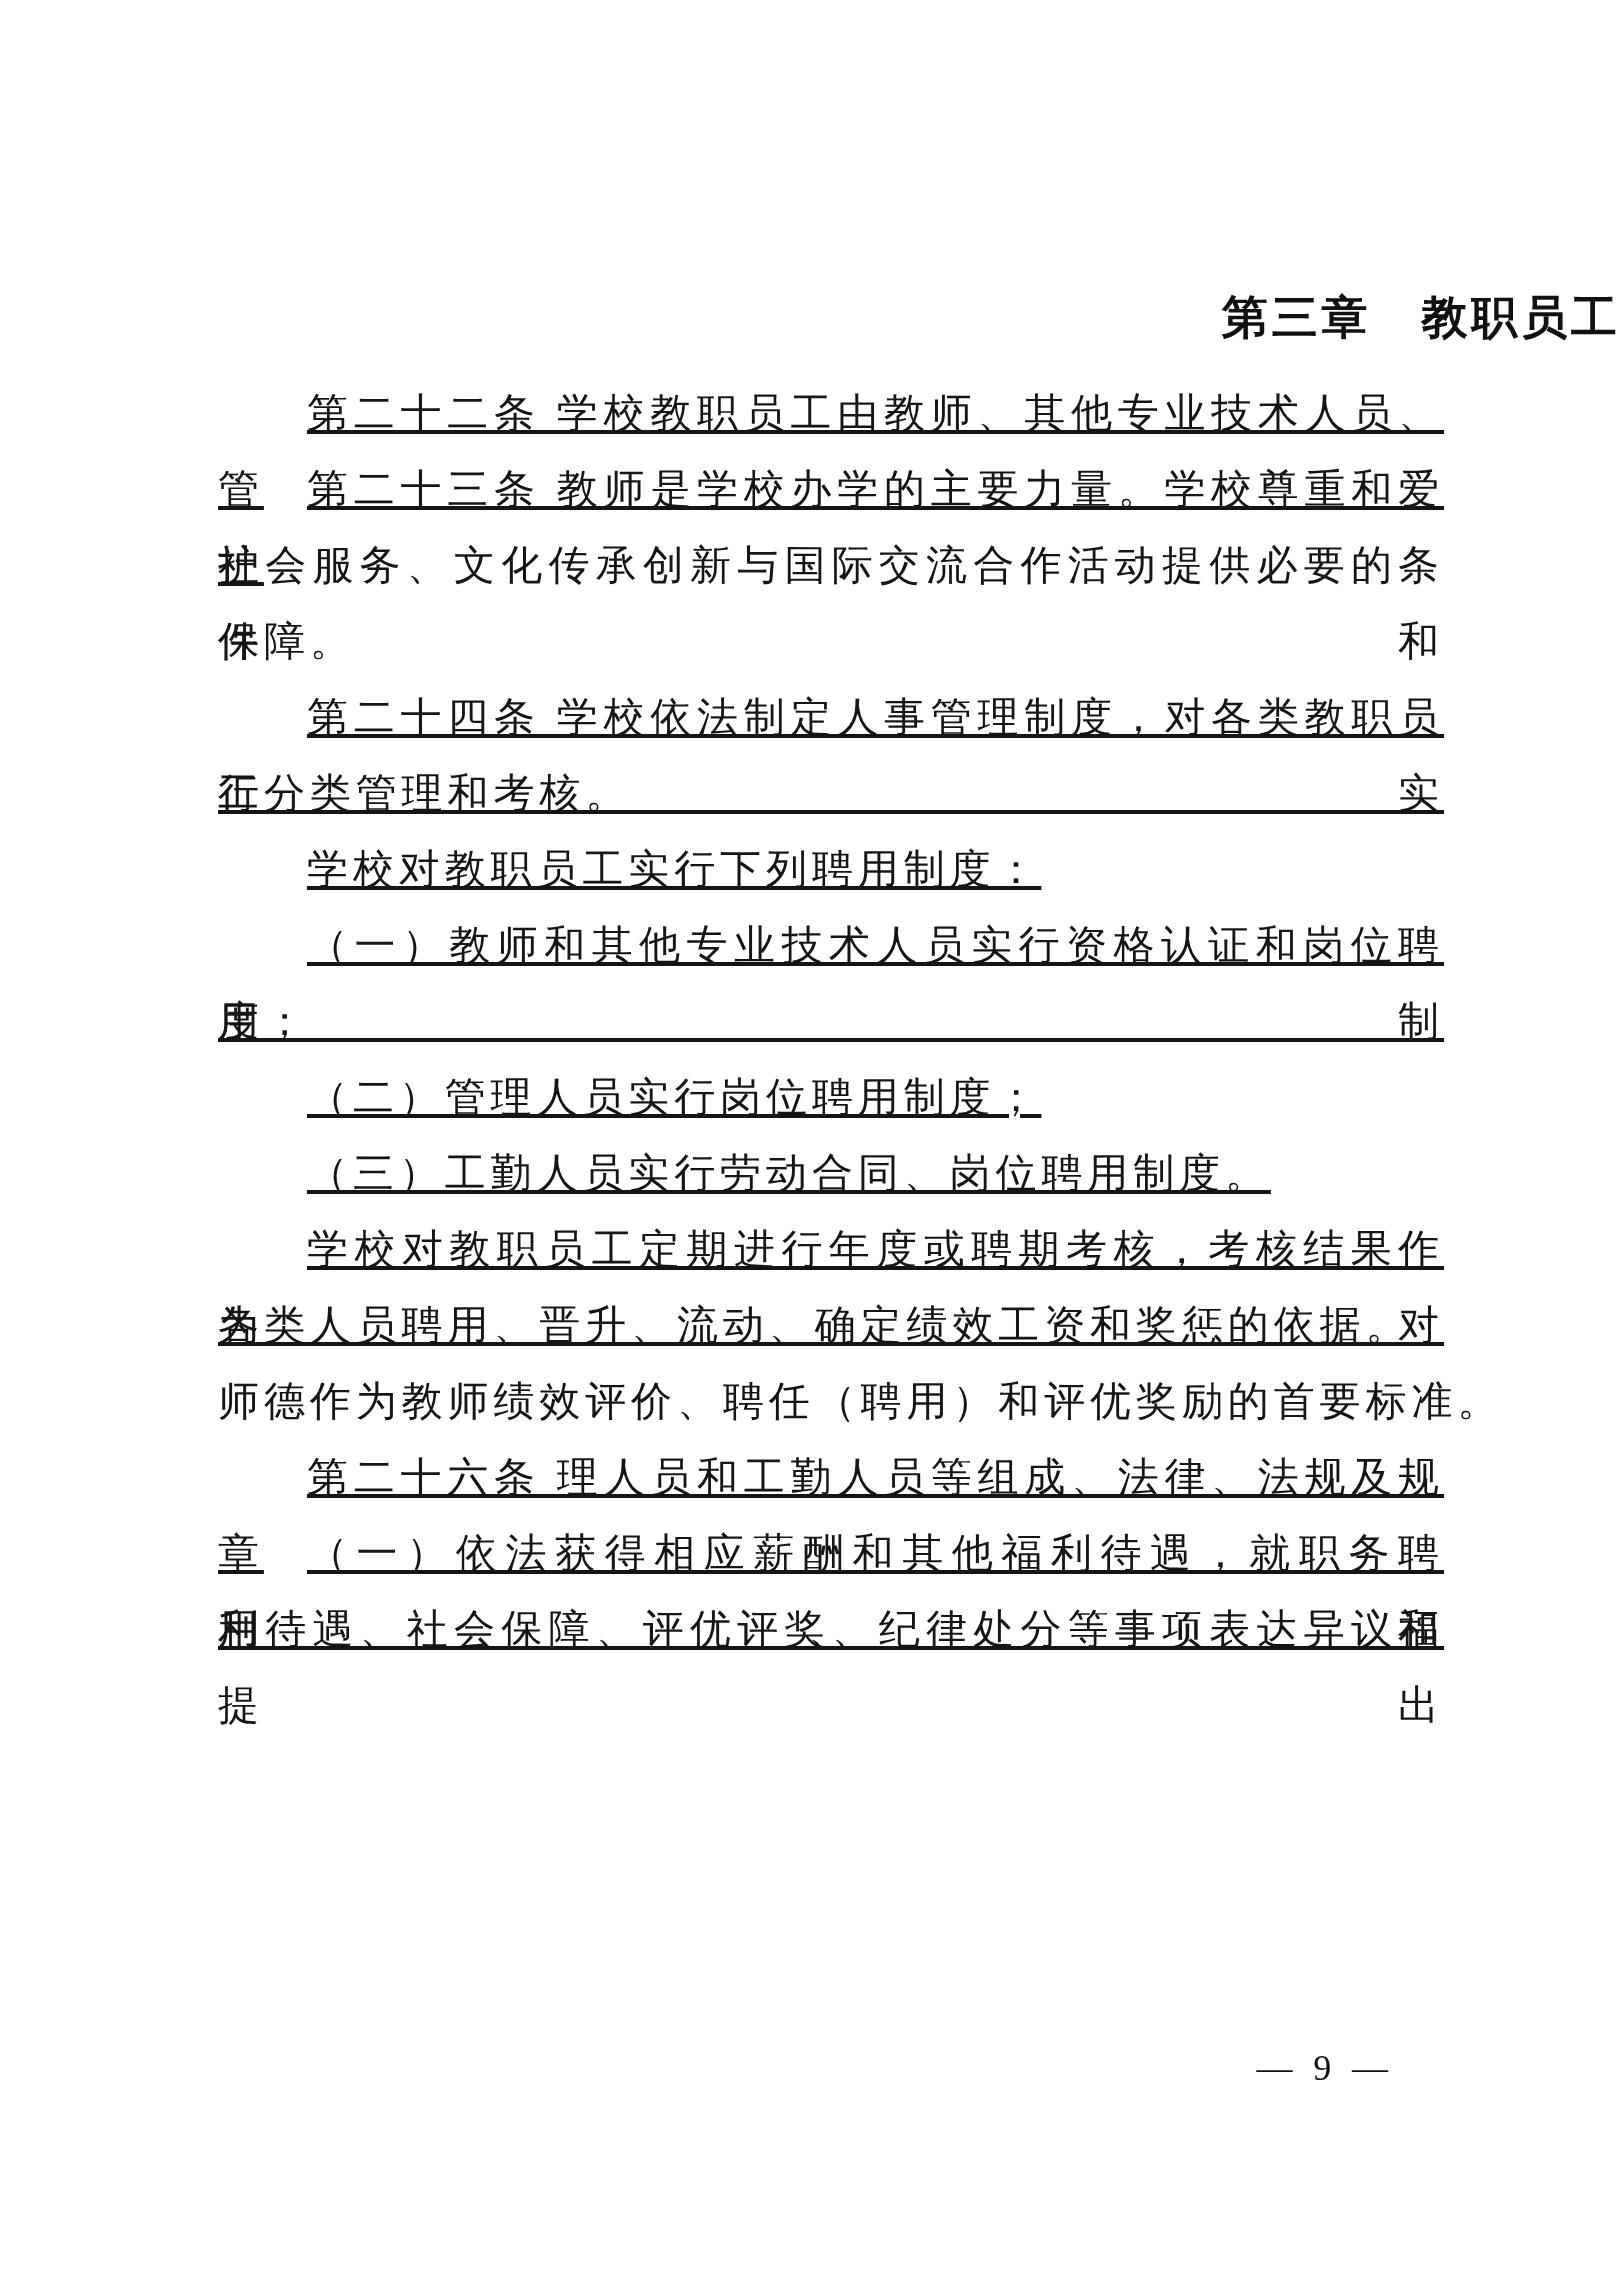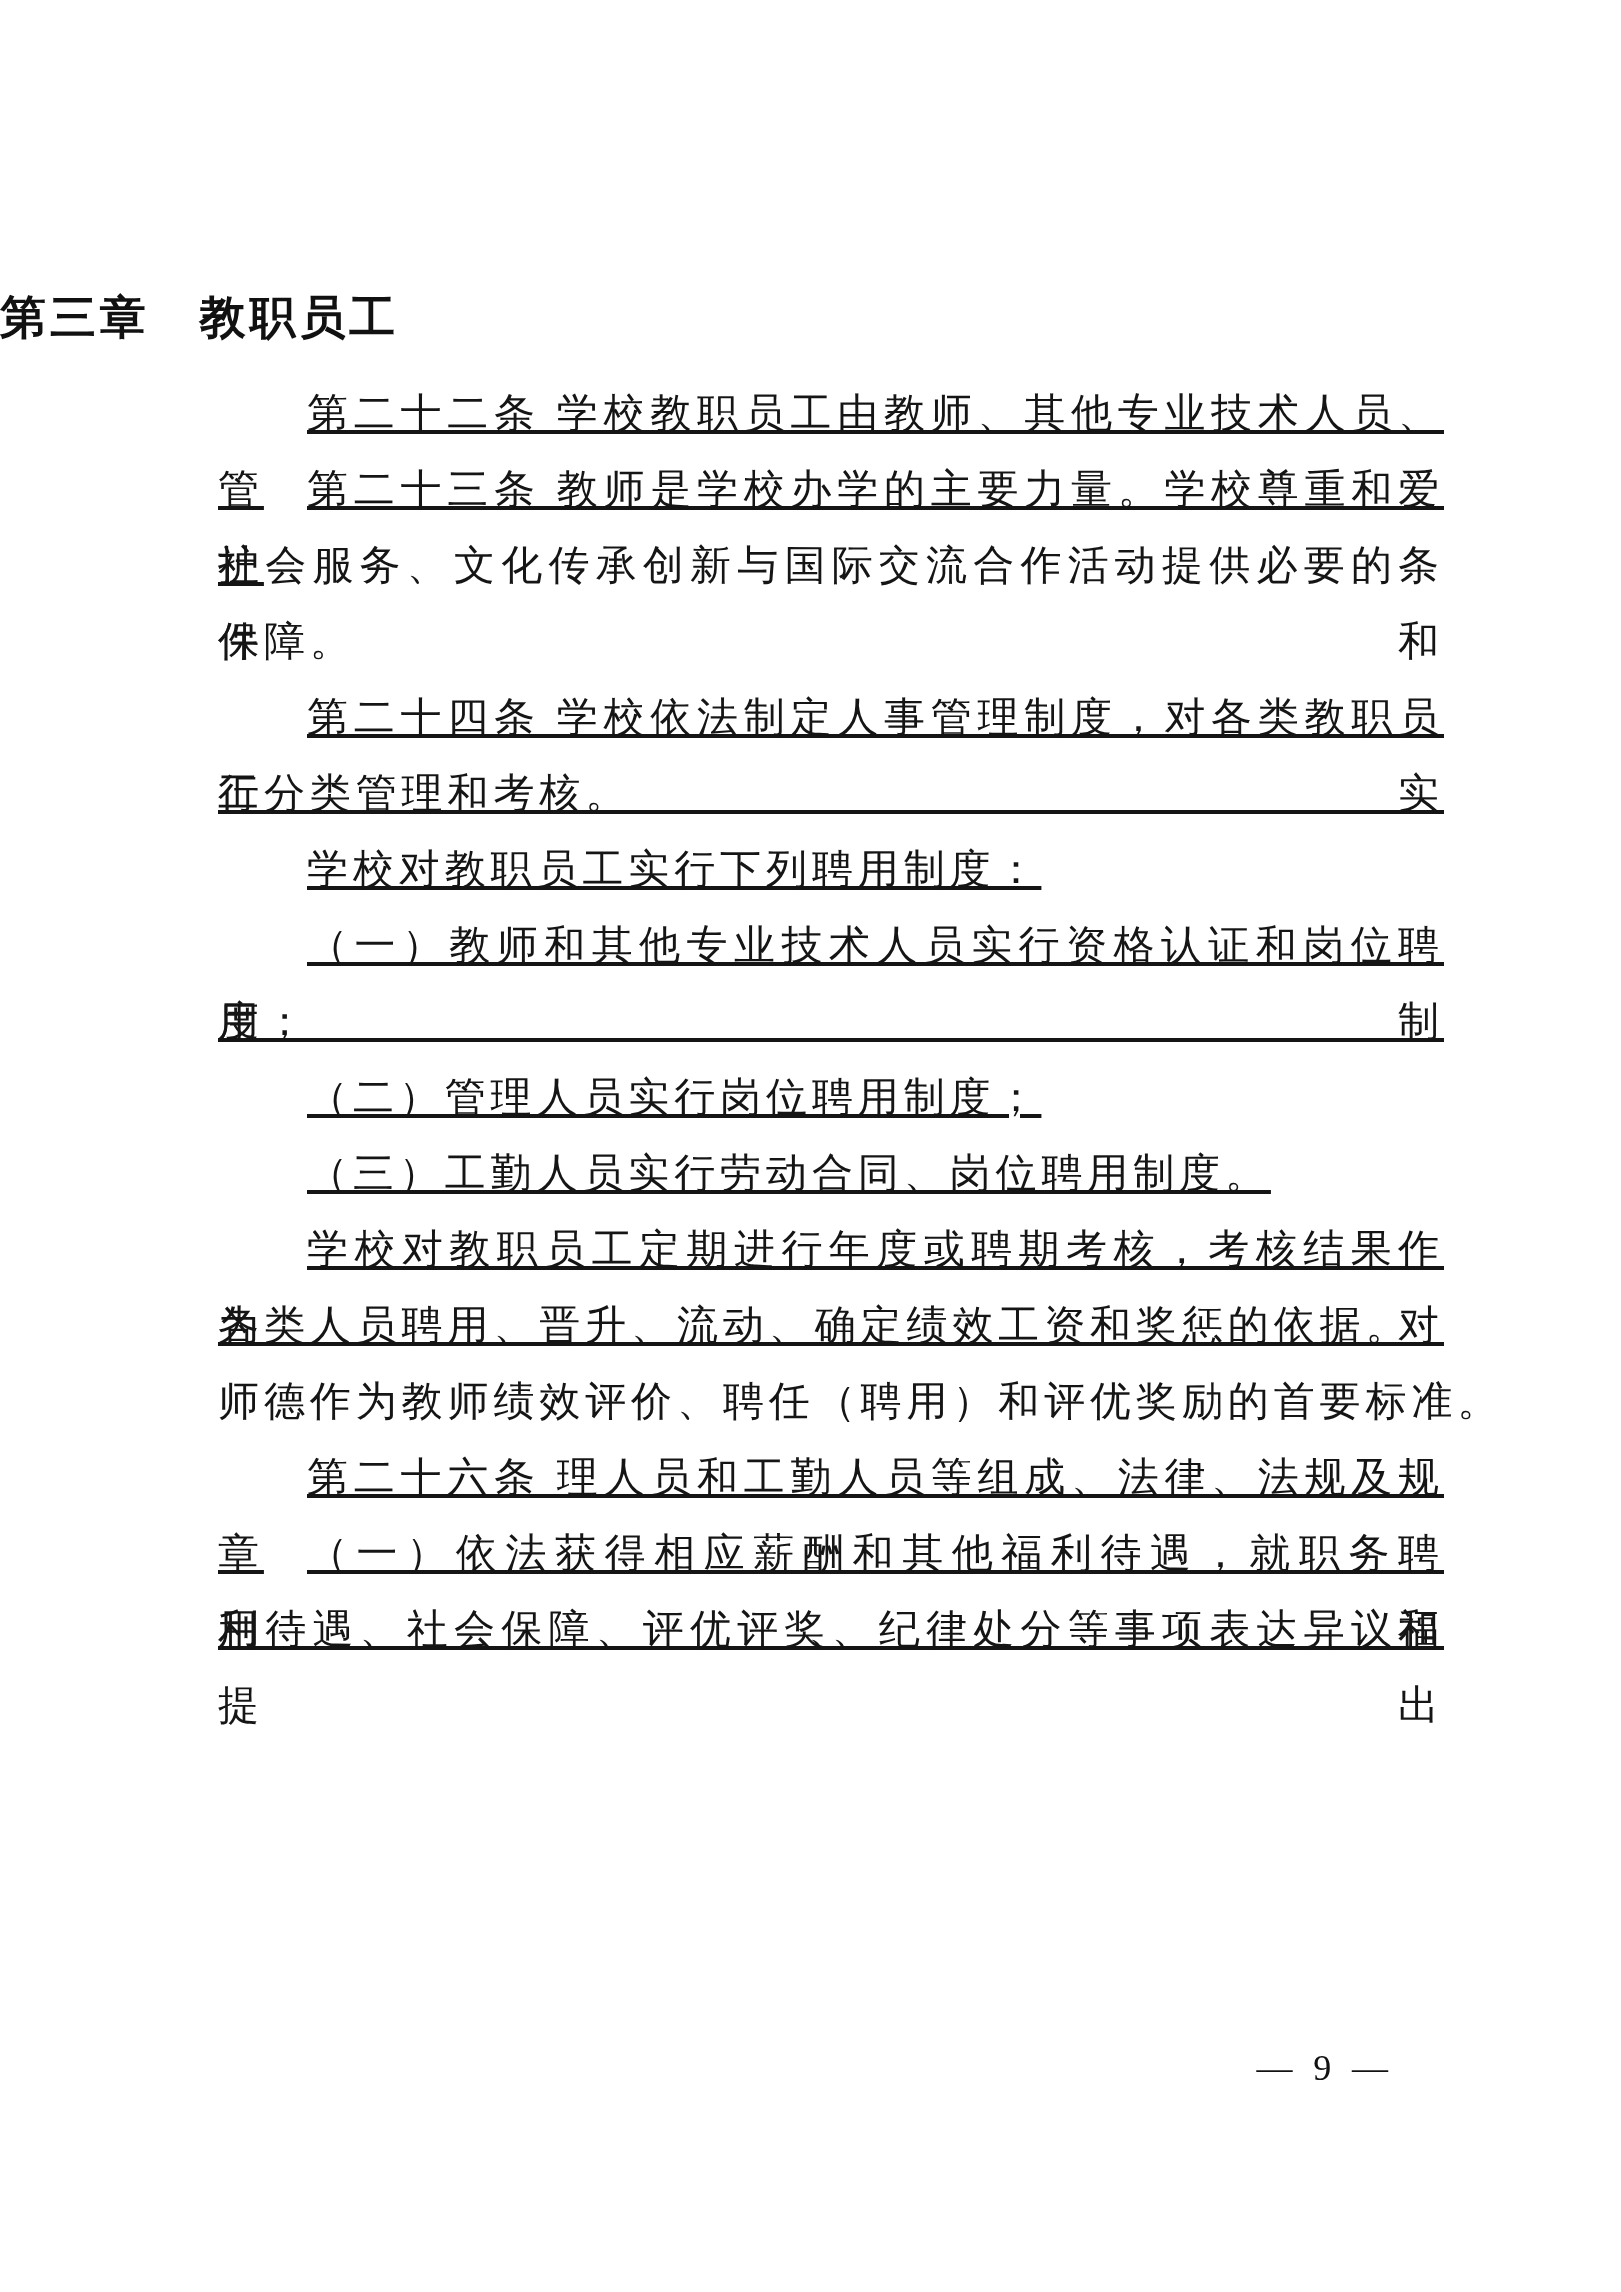--- a/index.html
+++ b/index.html
@@ -19,21 +19,21 @@
     height: 2293px;
     background: #ffffff;
     overflow: hidden;
   }
   .chapter-title {
     position: absolute;
     top: 287px;
     left: 0;
     width: 100%;
     margin: 0;
-    text-align: left;
+    text-align: right;
     font-family: "DejaVu Sans", sans-serif;
     font-weight: bold;
     font-size: 46px;
     letter-spacing: 3.9px;
     color: #111111;
   }
   .body-text {
     position: absolute;
     top: 375px;
     left: 218px;

